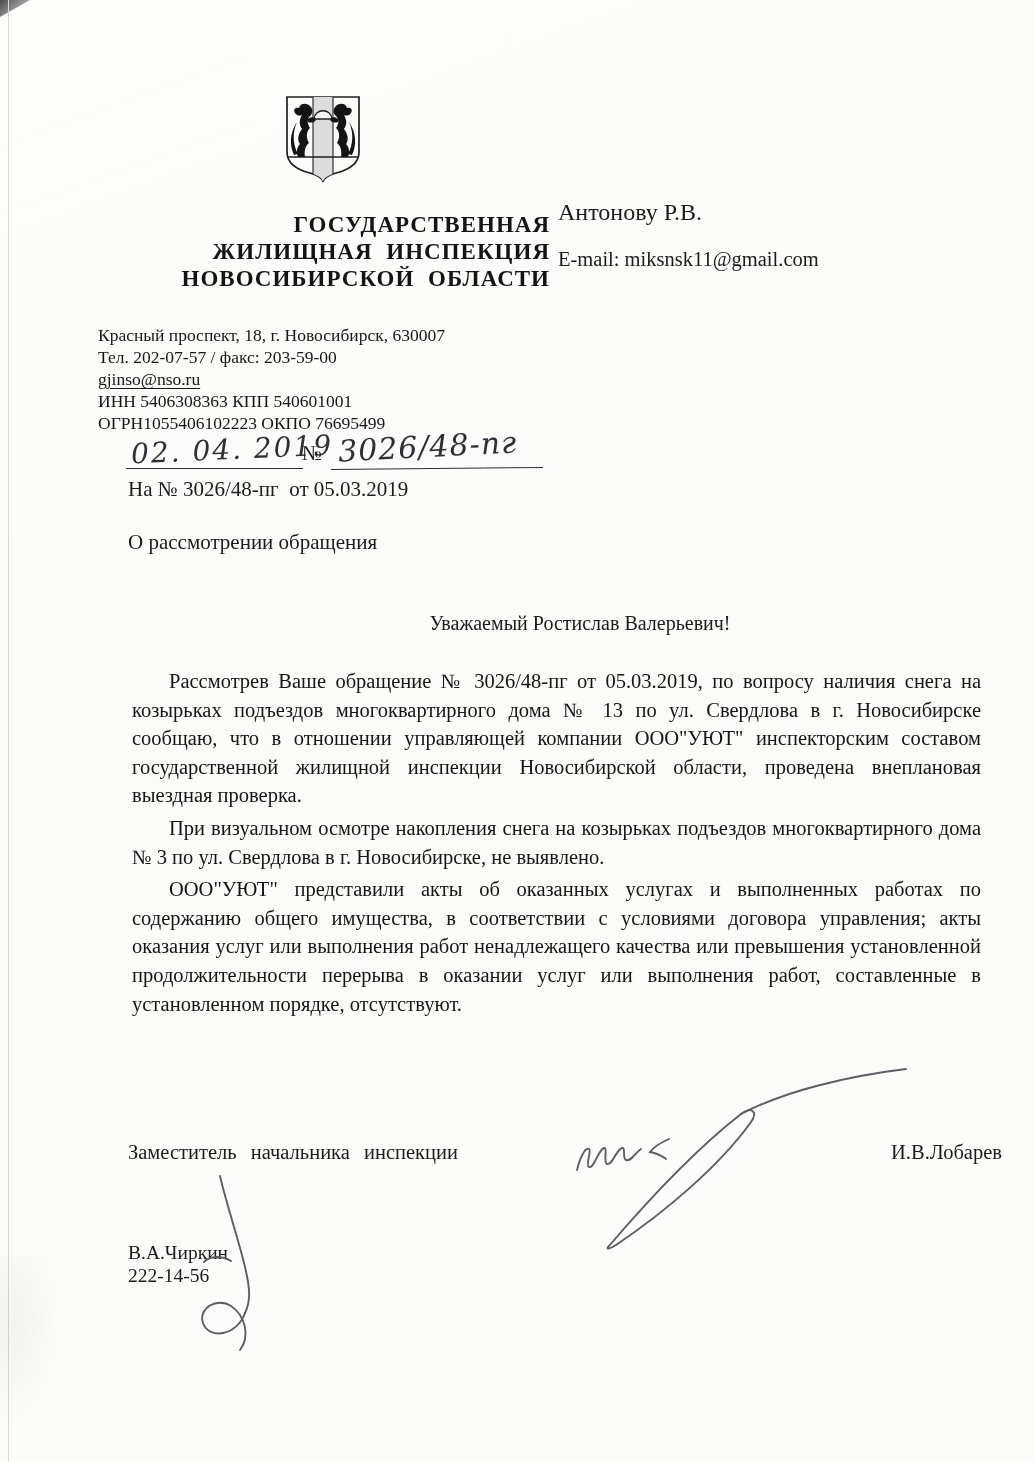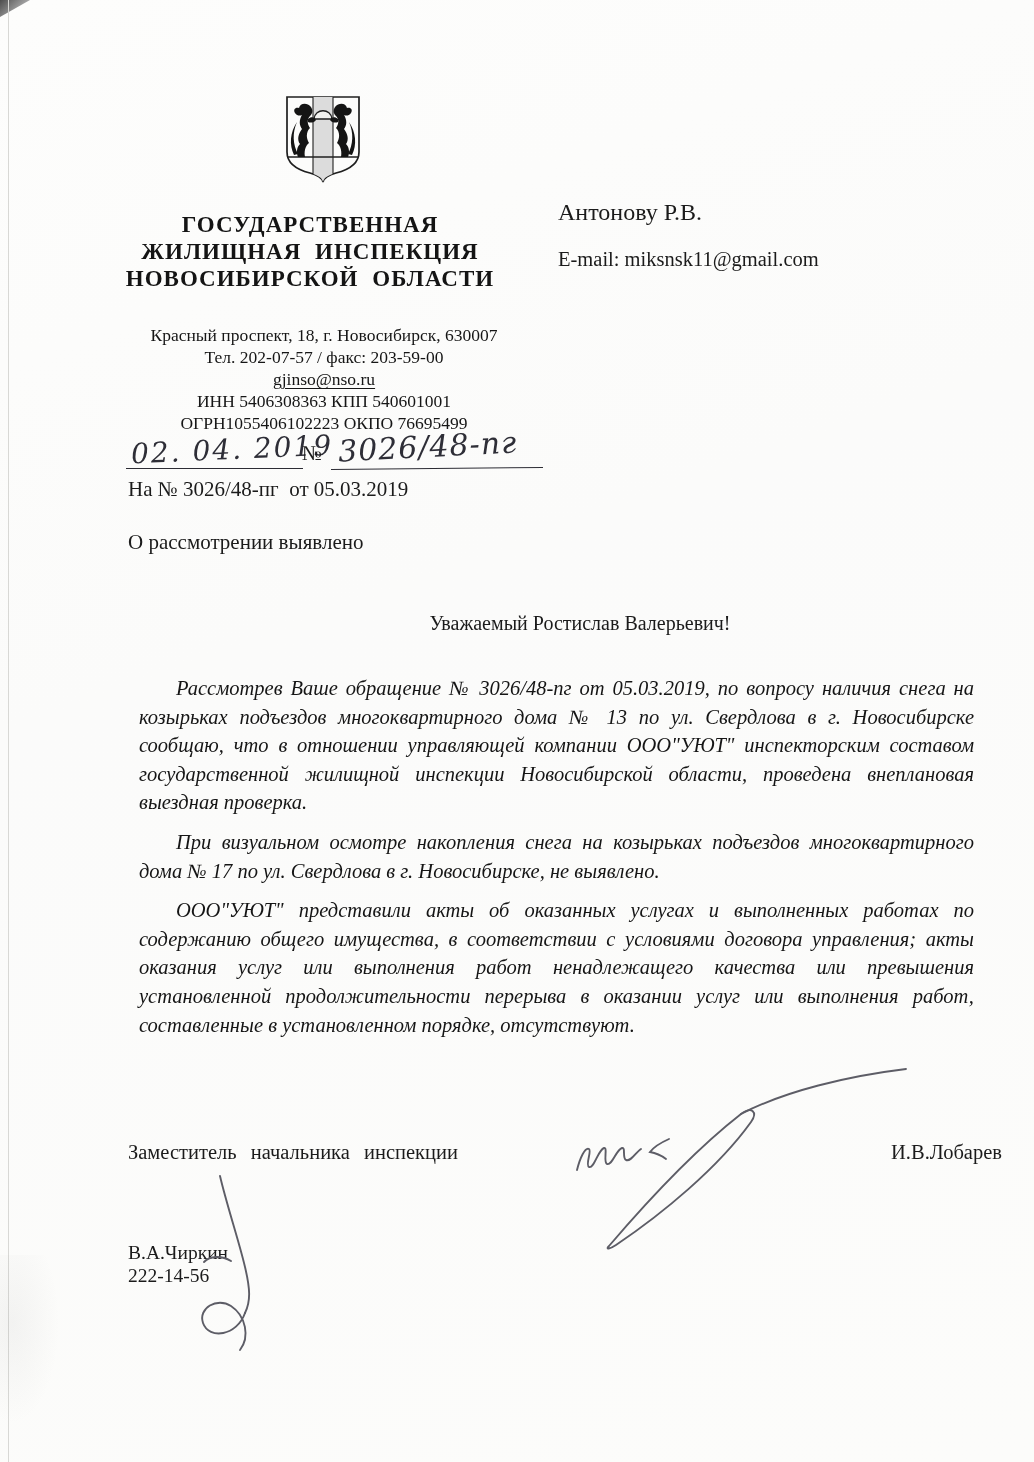--- a/index.html
+++ b/index.html
@@ -19,28 +19,28 @@
     left:0;top:0;width:30px;height:17px;
     background:linear-gradient(135deg,#4d4d4d 0%,#9a9a9a 55%,#d9d9d6 100%);
     clip-path:polygon(0 0,100% 0,0 100%);
   }
   .edge-line{left:8px;top:0;width:1px;height:1462px;background:#d8d8d5;}
   .edge-smudge{left:0;top:1255px;width:60px;height:170px;
     background:radial-gradient(ellipse at 20% 40%, rgba(120,120,120,.07), rgba(0,0,0,0) 70%);}
   
   .emblem{left:284px;top:94px;width:78px;height:92px;}
   .org-name{
-    left:84px;top:211px;width:452px;
-    text-align:center;font-weight:bold;
+    left:98px;top:211px;width:452px;
+    text-align:right;font-weight:bold;
     font-size:23px;line-height:27px;
     letter-spacing:1px;word-spacing:7px;color:#141414;
   }
   .addr{
     left:98px;top:324px;width:452px;
-    text-align:center;font-size:17.5px;line-height:22px;color:#161616;
+    text-align:left;font-size:17.5px;line-height:22px;color:#161616;
   }
   .addr .email{text-decoration:underline;text-underline-offset:3px;}
   
   .recipient-name{left:558px;top:199px;font-size:24px;}
   .recipient-email{left:558px;top:248px;font-size:20.5px;}
   
   .handwriting{
     font-family:"DejaVu Serif",serif;font-style:italic;color:#2e2e37;
     white-space:nowrap;
   }
@@ -52,21 +52,21 @@
   .u2{left:331px;top:468px;width:212px;transform:rotate(-0.6deg);}
   .in-reply{left:128px;top:477px;font-size:21px;white-space:pre;}
   .subject{left:128px;top:530px;font-size:21px;}
   
   .salutation{left:150px;top:612px;width:860px;text-align:center;font-size:20px;}
   .body-text{
     left:128px;top:663px;width:857px;
     font-size:20.5px;line-height:28.6px;
     text-align:justify;color:#151515;
   }
-  .body-text p{margin:11px;text-indent:37px;font-style:italic;}
+  .body-text p{margin:4px;text-indent:37px;}
   
   .sig-position{left:128px;top:1141px;font-size:20.5px;word-spacing:9px;}
   .sig-name{right:32px;top:1141px;font-size:20.5px;}
   .executor-name{left:128px;top:1242px;font-size:19.5px;}
   .executor-phone{left:128px;top:1265px;font-size:19.5px;}
   .ink-overlay{left:0;top:0;width:1034px;height:1462px;pointer-events:none;}
 </style>
 </head>
 <body>
 
@@ -123,26 +123,26 @@
   <div class="abs recipient-name">Антонову Р.В.</div>
   <div class="abs recipient-email">E-mail: miksnsk11@gmail.com</div>
 
   <div class="abs handwriting hw-date">02. 04. 2019</div>
   <div class="abs no-sign">№</div>
   <div class="abs handwriting hw-number">3026/48-пг</div>
   <div class="abs u-line u1"></div>
   <div class="abs u-line u2"></div>
 
   <div class="abs in-reply">На № 3026/48-пг  от 05.03.2019</div>
-  <div class="abs subject">О рассмотрении выявлено</div>
+  <div class="abs subject">О рассмотрении обращения</div>
 
   <div class="abs salutation">Уважаемый Ростислав Валерьевич!</div>
   <div class="abs body-text">
     <p>Рассмотрев Ваше обращение № 3026/48-пг  от 05.03.2019, по вопросу  наличия снега на козырьках подъездов многоквартирного дома № 13 по ул. Свердлова в г. Новосибирске сообщаю, что в отношении управляющей компании ООО"УЮТ" инспекторским составом государственной жилищной инспекции Новосибирской области, проведена внеплановая выездная проверка.</p>
-    <p>При визуальном осмотре  накопления снега на козырьках подъездов многоквартирного дома № 17 по ул. Свердлова  в г. Новосибирске, не выявлено.</p>
+    <p>При визуальном осмотре  накопления снега на козырьках подъездов многоквартирного дома № 3 по ул. Свердлова  в г. Новосибирске, не выявлено.</p>
     <p>ООО"УЮТ" представили акты об оказанных услугах и выполненных работах по содержанию общего имущества, в соответствии с условиями договора управления; акты оказания  услуг или выполнения работ ненадлежащего качества или превышения установленной продолжительности перерыва в оказании услуг или выполнения работ, составленные в установленном порядке, отсутствуют.</p>
   </div>
 
   <div class="abs sig-position">Заместитель  начальника  инспекции</div>
   <div class="abs sig-name">И.В.Лобарев</div>
 
   <div class="abs executor-name">В.А.Чиркин</div>
   <div class="abs executor-phone">222-14-56</div>
 
   <svg class="abs ink-overlay" viewBox="0 0 1034 1462">

